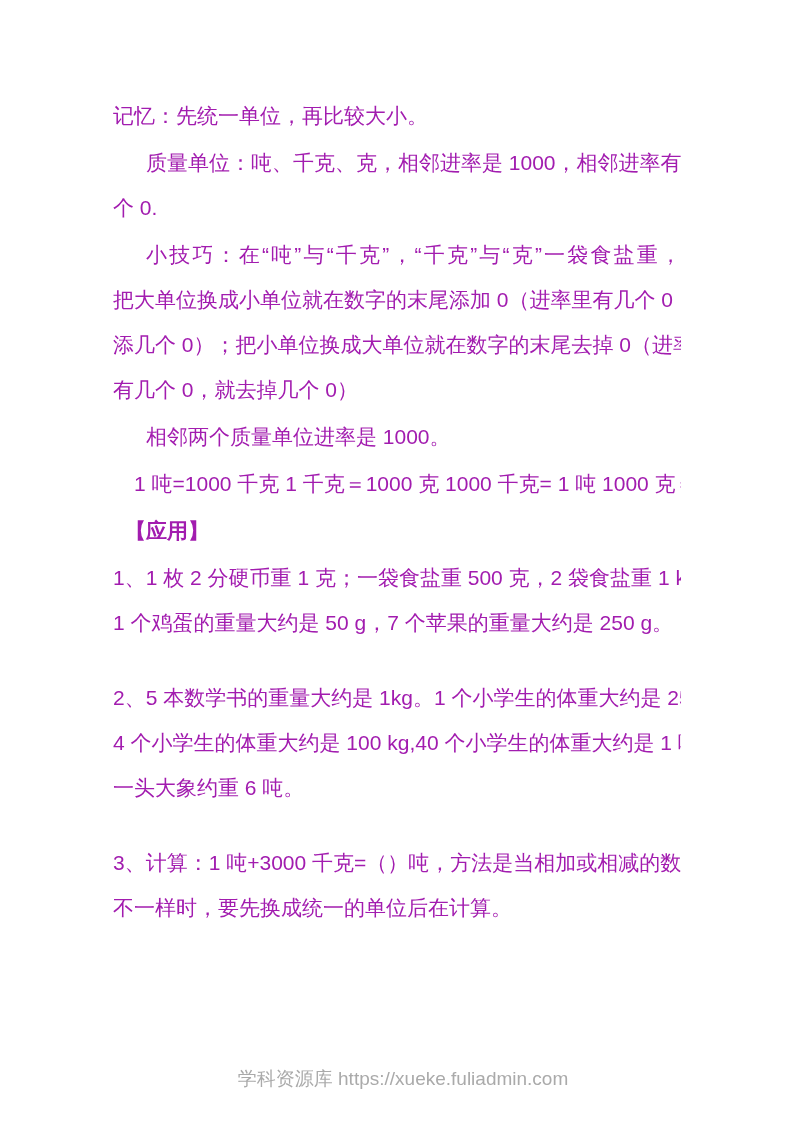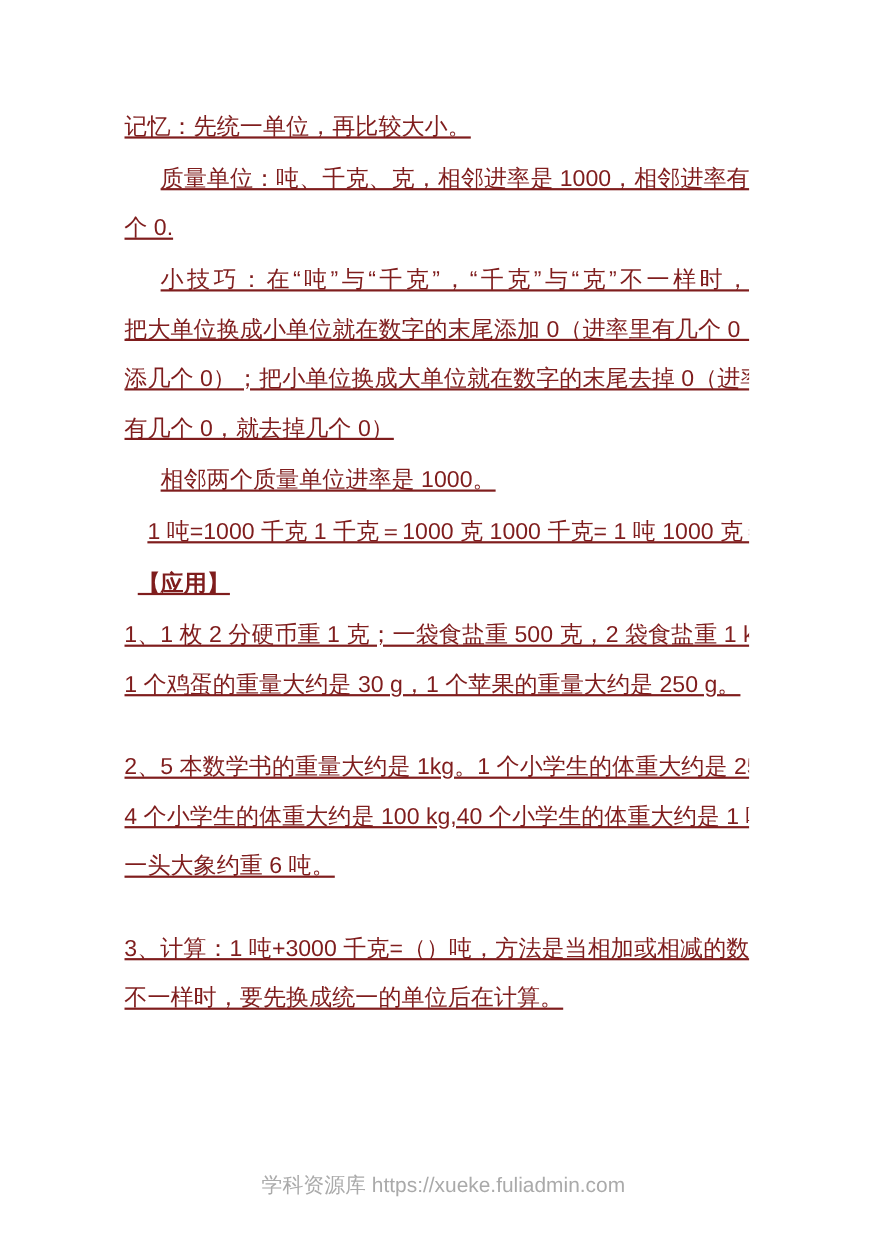--- a/index.html
+++ b/index.html
@@ -14,24 +14,23 @@
     height: 1122px;
     background: #ffffff;
     overflow: hidden;
     font-family: "Liberation Sans", "DejaVu Sans", sans-serif;
   }
   .content {
     position: absolute;
     left: 113px;
     top: 93px;
     width: 568px;
-    color: #7f1d1d;
+    color: #a21caf;
     font-size: 21px;
     line-height: 45px;
-    text-decoration: underline;
   }
   .para + .para { margin-top: 2px; }
   .para.gap { margin-top: 30px; }
   .line {
     height: 45px;
     overflow: hidden;
     white-space: nowrap;
     text-align: left;
   }
   .line.full {
@@ -64,41 +63,41 @@
     <div class="para">
       <div class="line">记忆：先统一单位，再比较大小。</div>
     </div>
 
     <div class="para">
       <div class="line indent full">质量单位：吨、千克、克，相邻进率是 1000，相邻进率有 3</div>
       <div class="line">个 0.</div>
     </div>
 
     <div class="para">
-      <div class="line indent full">小技巧：在“吨”与“千克”，“千克”与“克”不一样时，</div>
+      <div class="line indent full">小技巧：在“吨”与“千克”，“千克”与“克”一袋食盐重，</div>
       <div class="line full">把大单位换成小单位就在数字的末尾添加 0（进率里有几个 0，就</div>
       <div class="line full">添几个 0）；把小单位换成大单位就在数字的末尾去掉 0（进率里</div>
       <div class="line">有几个 0，就去掉几个 0）</div>
     </div>
 
     <div class="para">
       <div class="line indent">相邻两个质量单位进率是 1000。</div>
     </div>
 
     <div class="para">
       <div class="line num-indent full">1 吨=1000 千克 1 千克＝1000 克 1000 千克= 1 吨 1000 克＝1</div>
     </div>
 
     <div class="para bold">
       <div class="line">【应用】</div>
     </div>
 
     <div class="para">
       <div class="line full">1、1 枚 2 分硬币重 1 克；一袋食盐重 500 克，2 袋食盐重 1 kg。</div>
-      <div class="line">1 个鸡蛋的重量大约是 30 g，1 个苹果的重量大约是 250 g。</div>
+      <div class="line">1 个鸡蛋的重量大约是 50 g，7 个苹果的重量大约是 250 g。</div>
     </div>
 
     <div class="para gap">
       <div class="line full">2、5 本数学书的重量大约是 1kg。1 个小学生的体重大约是 25 kg，</div>
       <div class="line full">4 个小学生的体重大约是 100 kg,40 个小学生的体重大约是 1 吨。</div>
       <div class="line">一头大象约重 6 吨。</div>
     </div>
 
     <div class="para gap">
       <div class="line full">3、计算：1 吨+3000 千克=（）吨，方法是当相加或相减的数单位</div>

